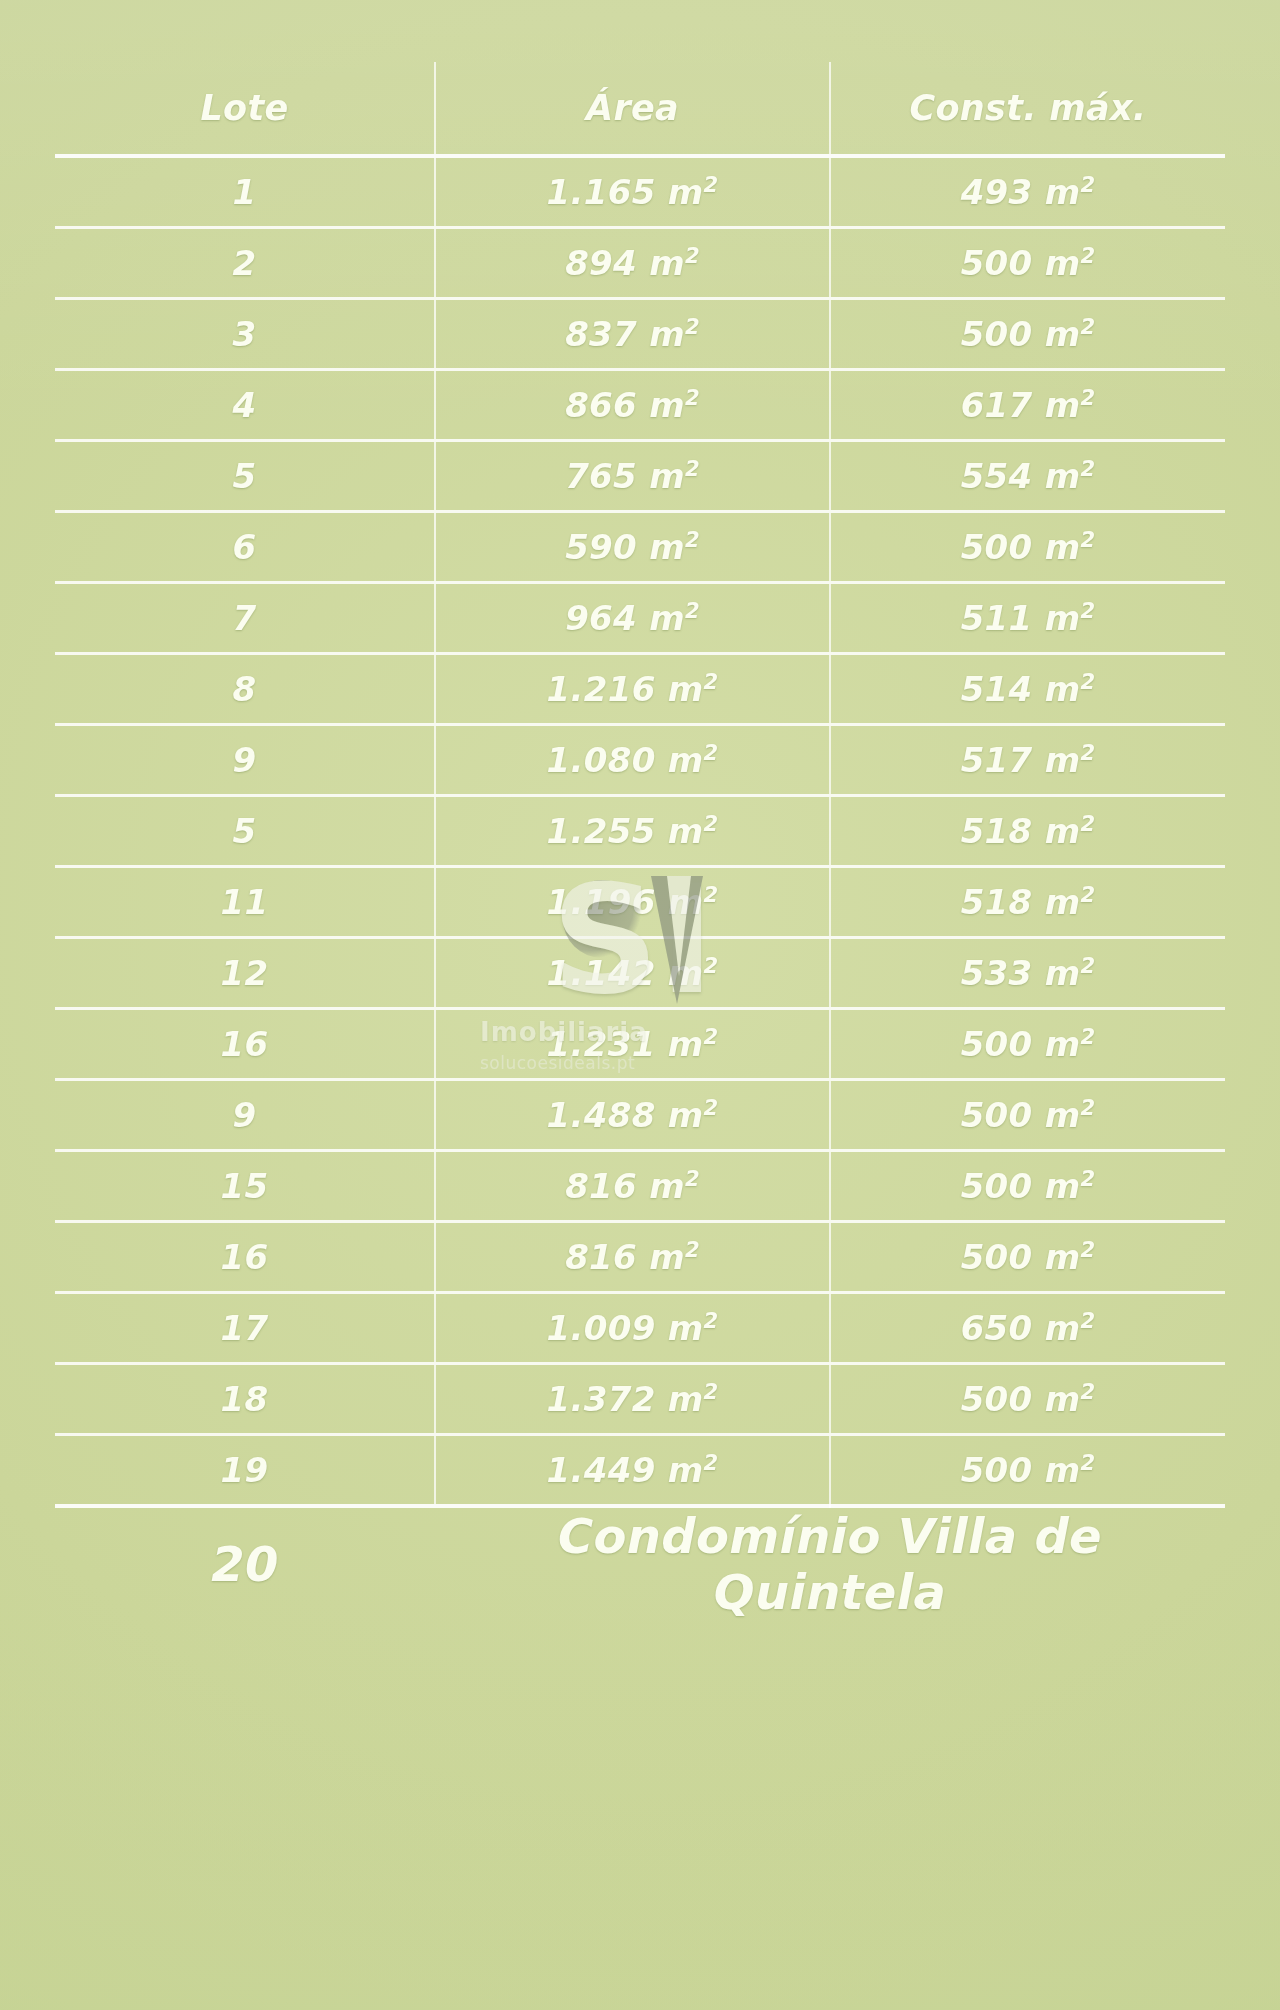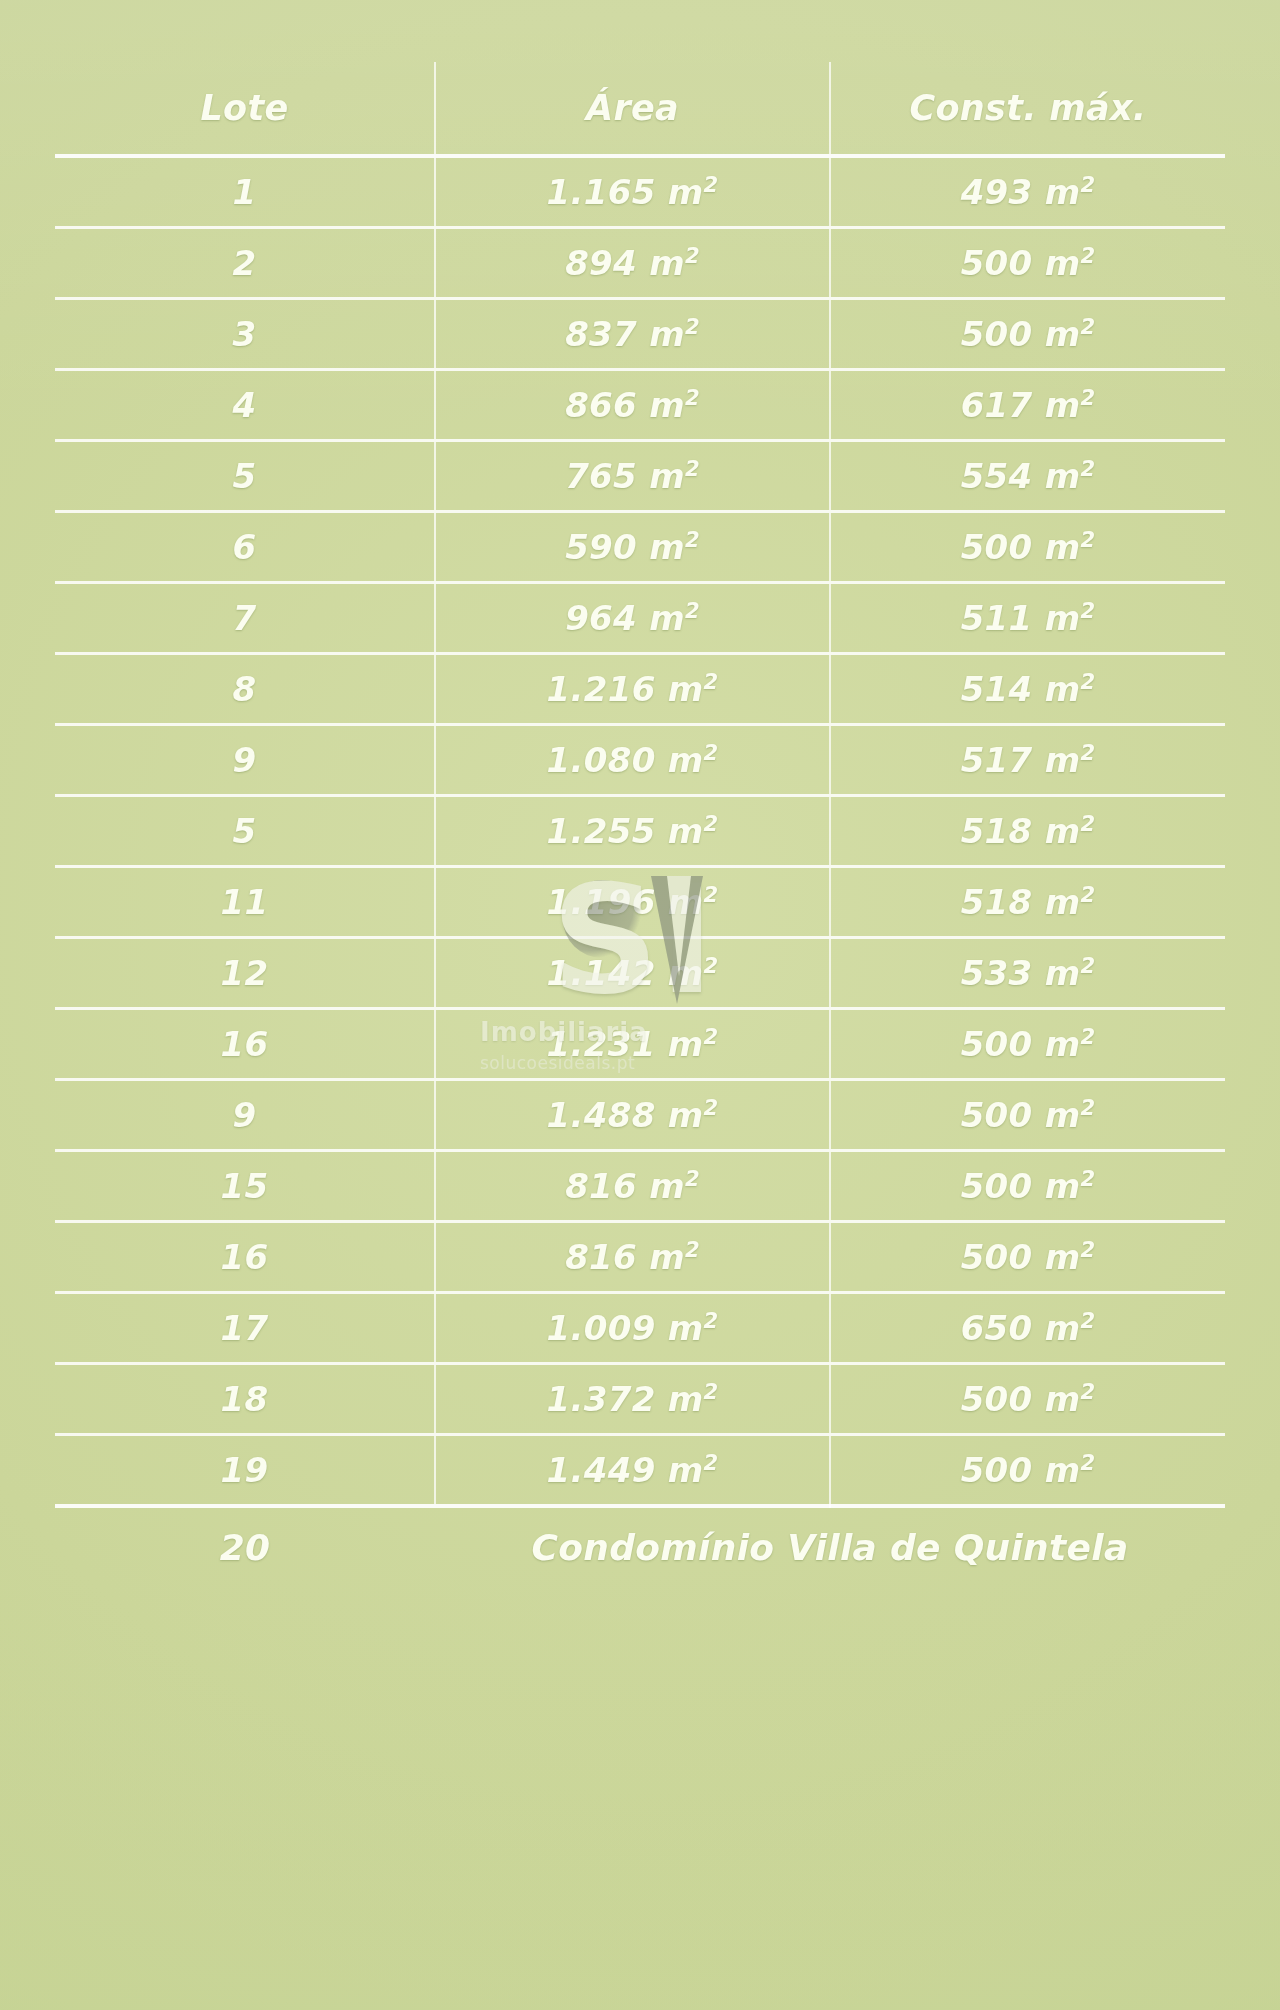--- a/index.html
+++ b/index.html
@@ -79,21 +79,21 @@
   }
 
   
   table.lots tbody tr:first-child td {
     border-top: 4px solid rgba(255,255,255,0.92);
   }
 
   
   table.lots tr.footer-row td {
     border-top: 4px solid rgba(255,255,255,0.92);
-    font-size: 36px;
+    font-size: 48px;
     height: 78px;
   }
 
   .sup {
     font-size: 0.62em;
     vertical-align: super;
     line-height: 0;
   }
 
   

